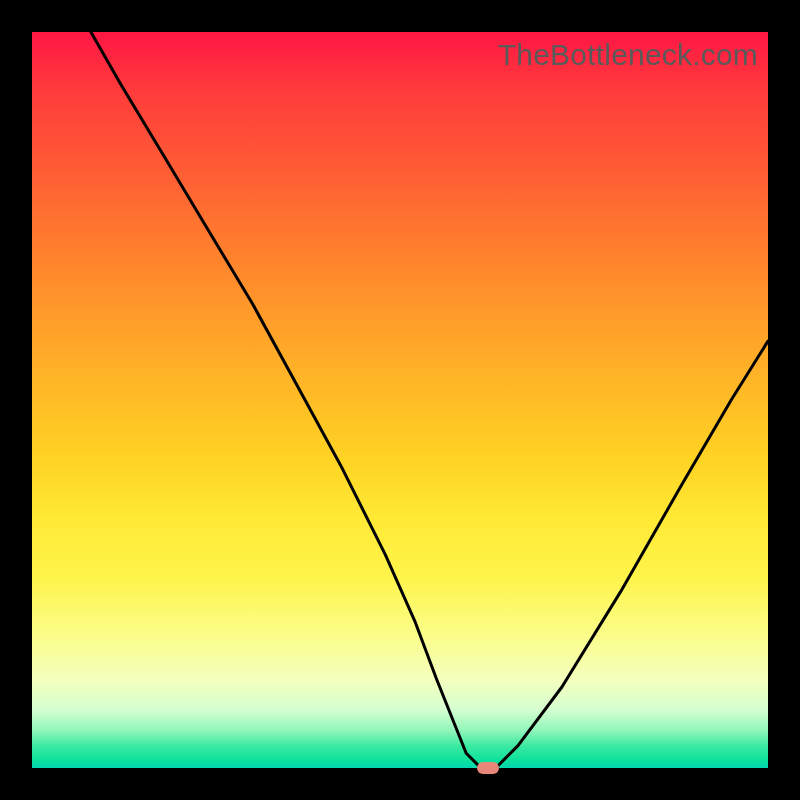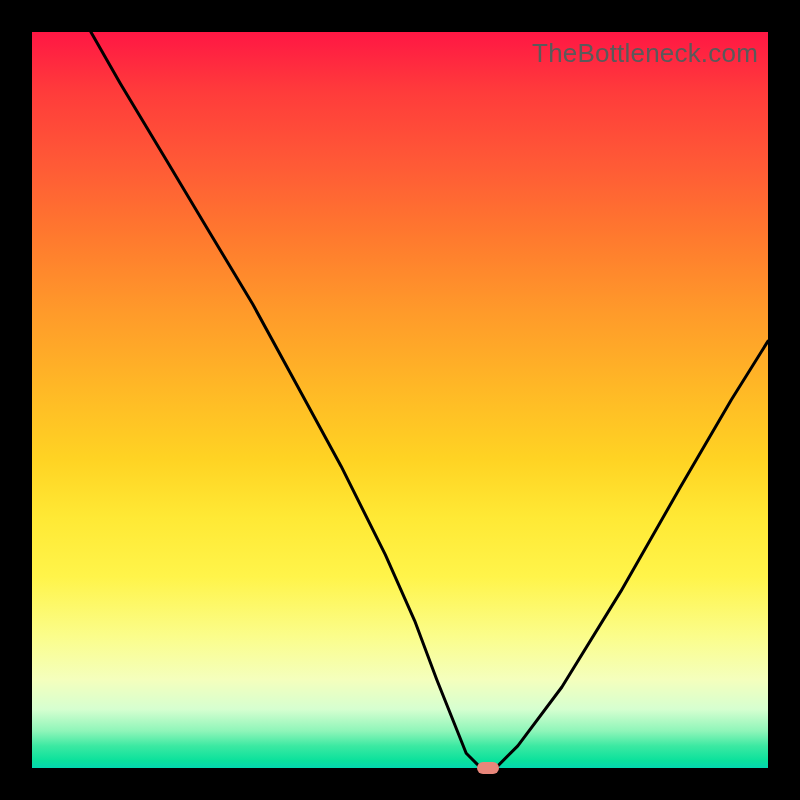--- a/index.html
+++ b/index.html
@@ -40,21 +40,21 @@
       #3ce9a2 97%,
       #0ae19c 99%,
       #03d7b0 100%
     );
   }
   .watermark {
     position: absolute;
     top: 6px;
     right: 10px;
     color: #5a5a5a;
-    font-size: 26px;
+    font-size: 30px;
     font-weight: 500;
     letter-spacing: 0.2px;
     user-select: none;
   }
   svg.curve {
     position: absolute;
     left: 0;
     top: 0;
     width: 736px;
     height: 736px;

